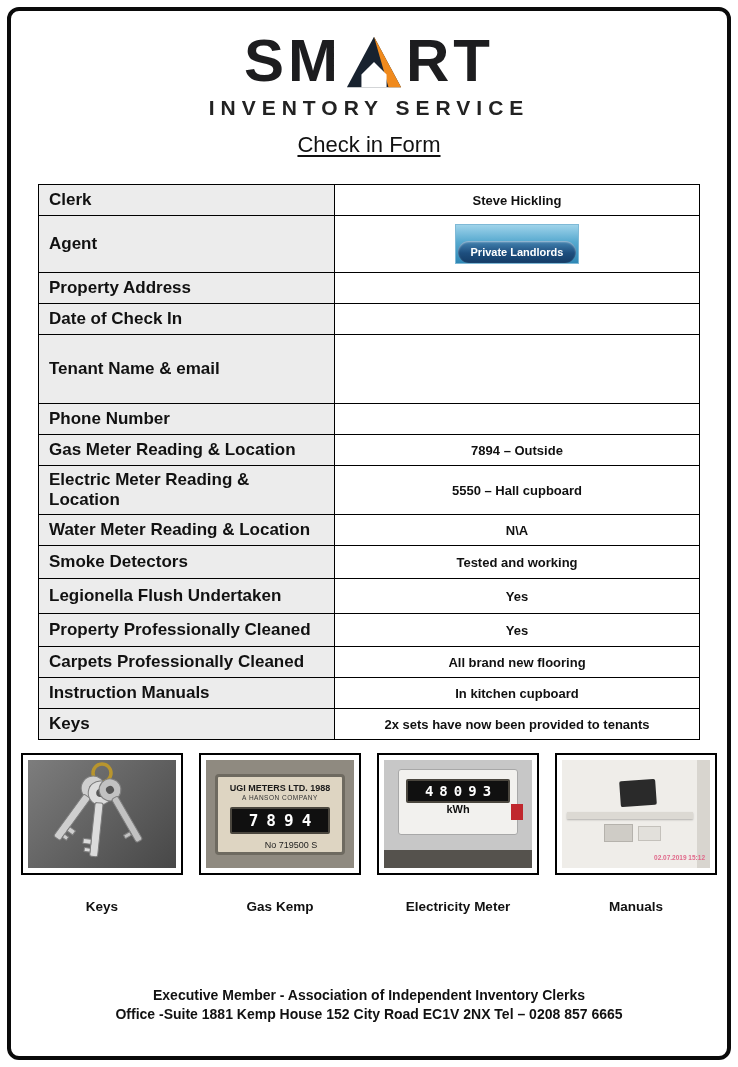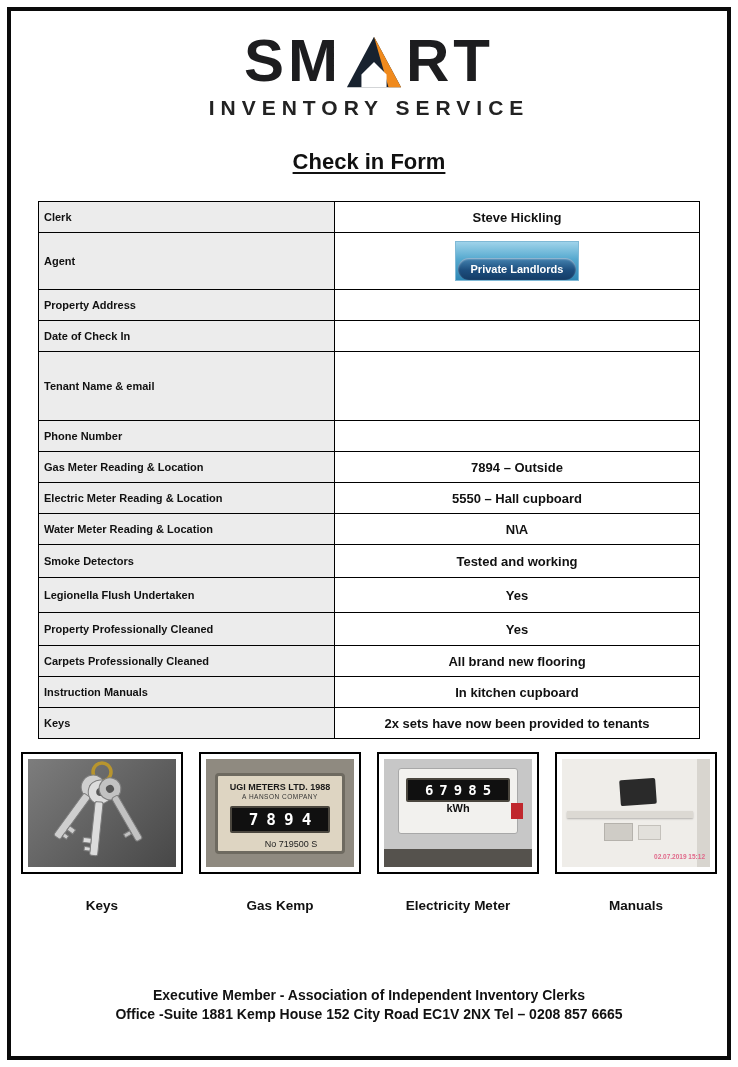--- a/index.html
+++ b/index.html
@@ -1,37 +1,37 @@
 <!DOCTYPE html>
 <html><head>
 <meta charset="utf-8">
 <style>
   html,body{margin:0;padding:0;}
   body{
     width:738px;height:1067px;background:#ffffff;position:relative;overflow:hidden;
     font-family:"Liberation Sans",sans-serif;color:#111;
   }
   .page{
-    position:absolute;inset:7px;border:4px solid #0a0a0a;border-radius:0;
+    position:absolute;inset:7px;border:4px solid #0a0a0a;border-radius:12px;
     display:flex;flex-direction:column;align-items:center;box-sizing:border-box;
   }
   
   .logo{margin-top:20px;text-align:center;}
   .logo-word{display:flex;align-items:flex-end;justify-content:center;
     font-weight:700;font-size:60px;letter-spacing:4px;color:#1d1d1f;line-height:1;}
   .logo-tri{width:58px;height:56px;margin:0 3px 1px 3px;}
   .logo-sub{margin-top:5px;font-size:21px;font-weight:700;letter-spacing:6px;color:#222;}
   
-  .title{margin-top:29px;font-size:22px;font-weight:700;text-decoration:underline;text-underline-offset:3px;}
+  .title{margin-top:12px;font-size:22px;font-weight:400;text-decoration:underline;text-underline-offset:3px;}
   
   .table{width:660px;margin-top:26px;border:1px solid #000;}
   .row{display:flex;border-bottom:1px solid #000;}
   .row:last-child{border-bottom:none;}
   .cl{width:296px;background:#ececec;border-right:1px solid #000;font-weight:700;
-      font-size:11px;display:flex;align-items:center;padding:4px 5px;box-sizing:border-box;}
+      font-size:17px;display:flex;align-items:center;padding:4px 10px;box-sizing:border-box;}
   .cv{flex:1;display:flex;align-items:center;justify-content:center;font-weight:700;
       font-size:13px;text-align:center;padding:4px 8px;box-sizing:border-box;}
   .h30{min-height:30px}.h32{min-height:32px}.h34{min-height:34px}.h56{min-height:56px}.h68{min-height:68px}
   
   .pl-logo{width:122px;height:38px;border:1px solid #7fb9d6;
     background:linear-gradient(180deg,#9fd3ea 0%,#56a9cf 45%,#2f87b5 100%);
     display:flex;align-items:flex-end;justify-content:center;}
   .pl-pill{min-width:102px;height:22px;padding:0 8px;border-radius:11px;color:#fff;
     font-size:11px;font-weight:700;display:flex;align-items:center;justify-content:center;
     background:linear-gradient(180deg,#4585b2 0%,#1d4e7e 55%,#143c66 100%);
@@ -205,21 +205,21 @@
           </div>
         </div>
       </div>
       <figcaption>Gas Kemp</figcaption>
     </figure>
 
     <figure>
       <div class="frame">
         <div class="ph elec">
           <div class="elec-plate">
-            <div class="counter elec-counter">67985</div>
+            <div class="counter elec-counter">48093</div>
             <div class="elec-kwh">kWh</div>
           </div>
           <div class="red-label"></div>
           <div class="elec-base"></div>
         </div>
       </div>
       <figcaption>Electricity Meter</figcaption>
     </figure>
 
     <figure>

